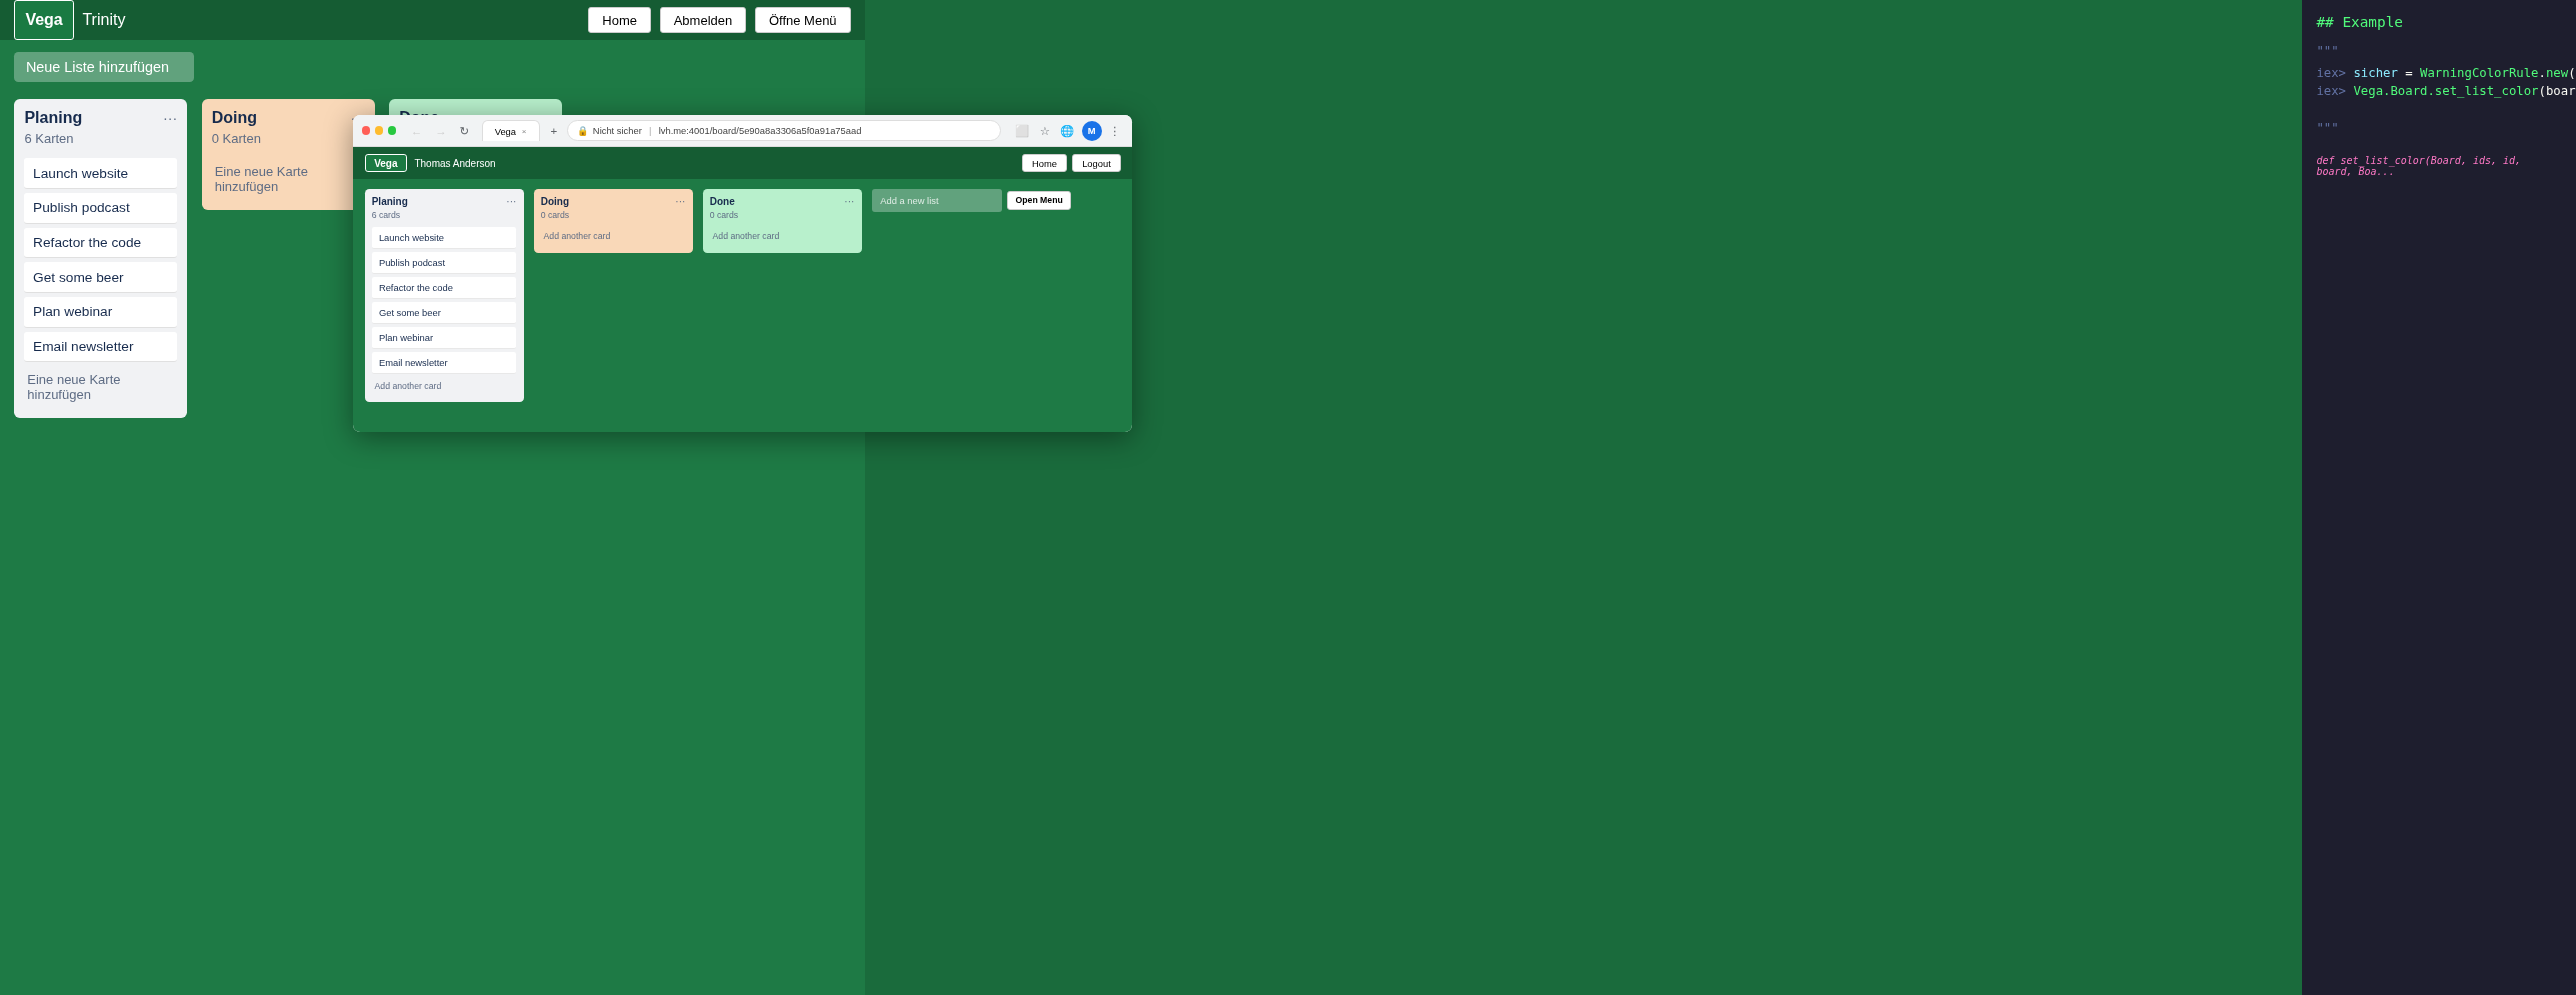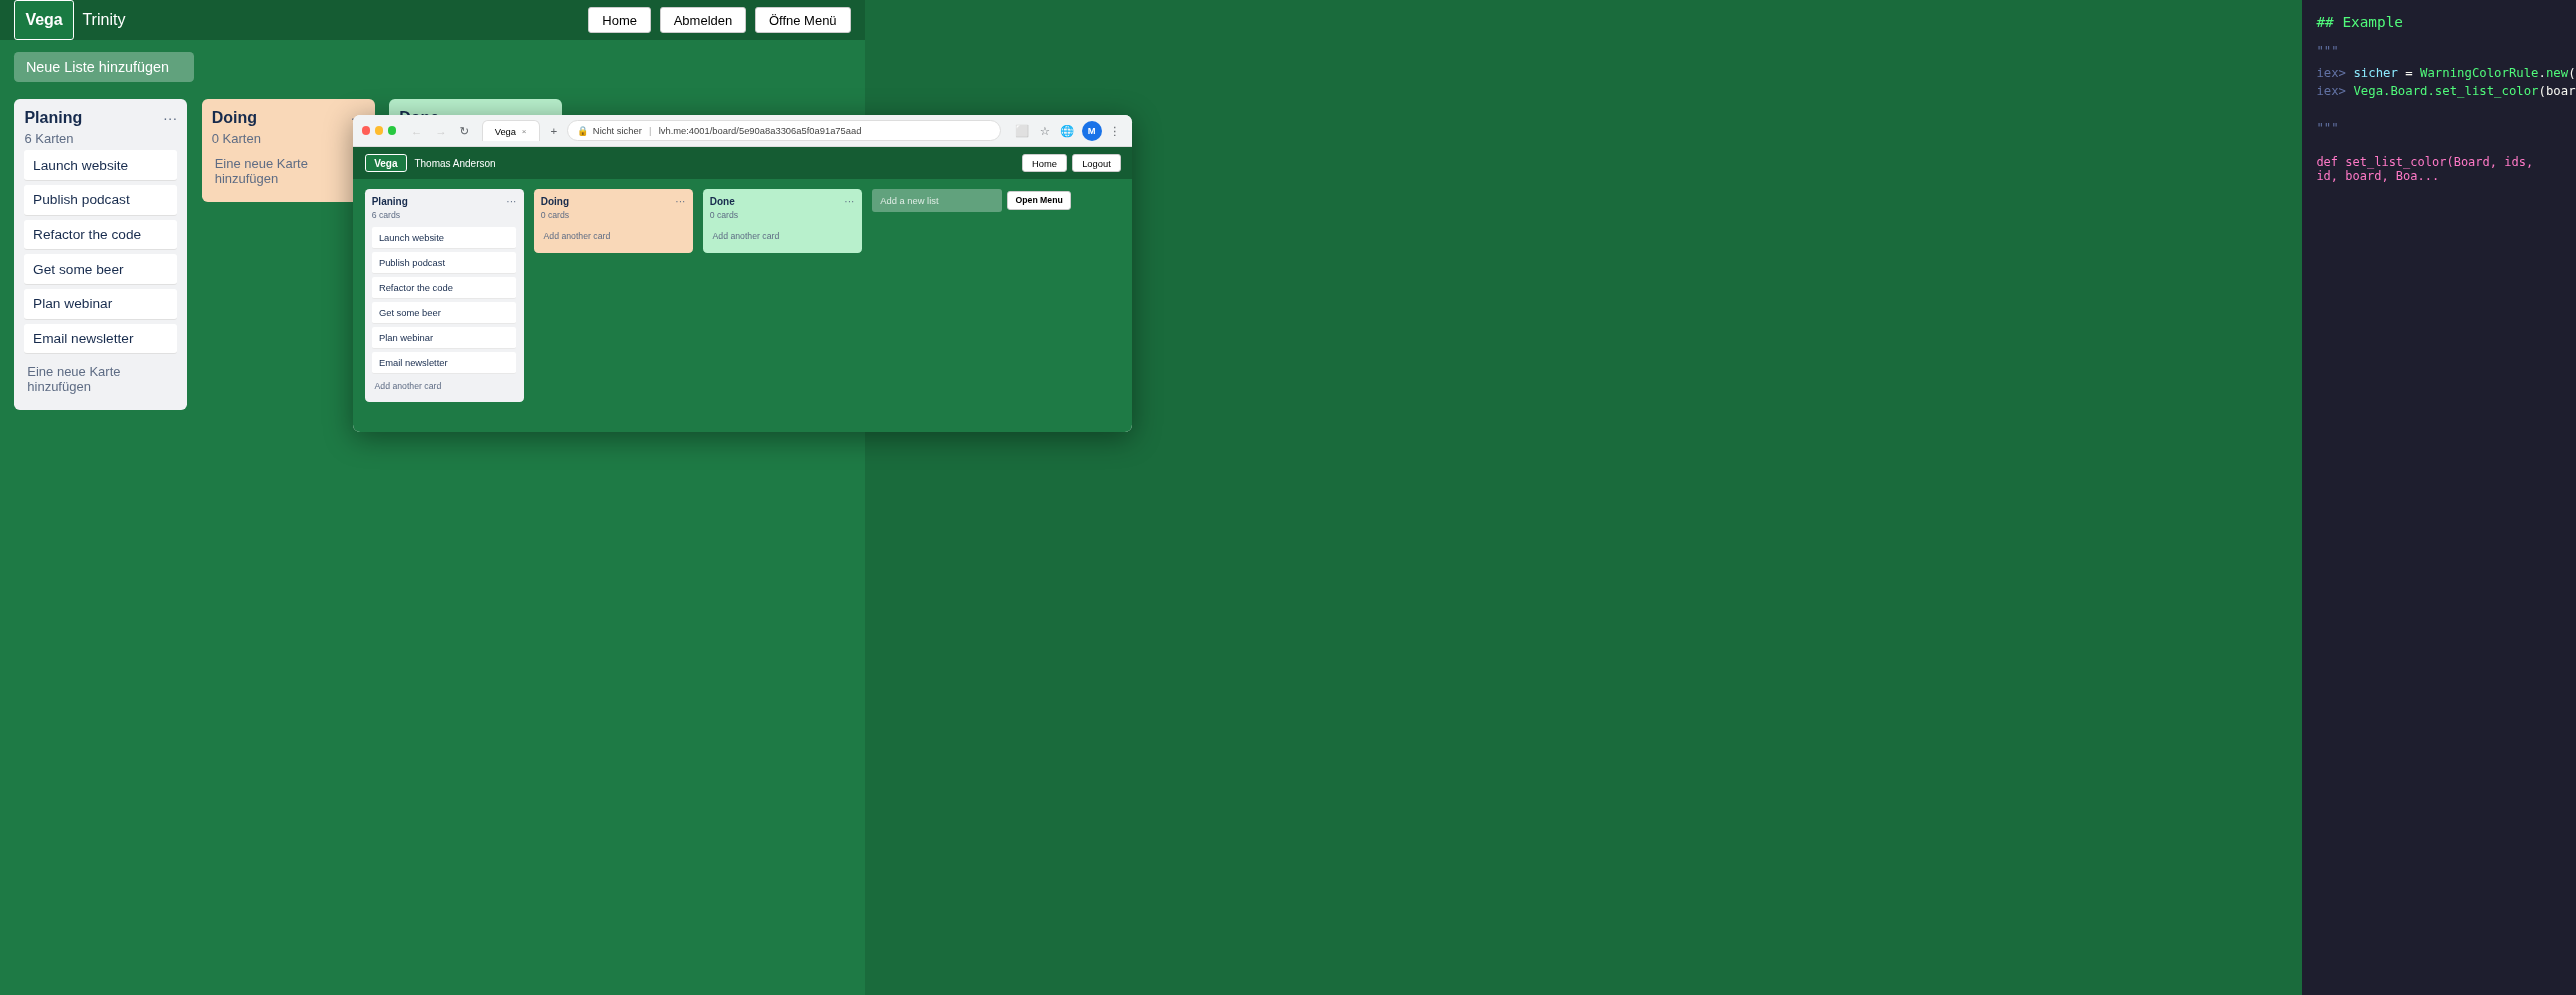--- a/index.html
+++ b/index.html
@@ -77,21 +77,21 @@
       margin-bottom: 4.3px;
     }
     .bg-list-title {
       font-size: 16px;
       font-weight: bold;
       color: #172b4d;
     }
     .bg-list-count {
       font-size: 13px;
       color: #5e6c84;
-      margin-bottom: 4px;
+      margin-bottom: 12px;
     }
     .bg-list-menu {
       color: #5e6c84;
       font-size: 14.4px;
       cursor: pointer;
     }
     .bg-card {
       background: #fff;
       border-radius: 2.9px;
       padding: 7.2px 8.7px;
@@ -145,21 +145,21 @@
       font-family: monospace;
       color: #f8f8f2;
       margin-bottom: 4.3px;
       white-space: nowrap;
     }
     .code-line .prompt { color: #6272a4; }
     .code-line .var { color: #8be9fd; }
     .code-line .fn { color: #50fa7b; }
     .code-line .str { color: #f1fa8c; }
     .code-divider { color: #6272a4; font-family: monospace; font-size: 12.3px; margin: 7.2px 0; }
-    .code-def { color: #ff79c6; font-family: monospace; font-size: 12px; }
+    .code-def { color: #ff79c6; font-family: monospace; font-size: 10px; font-style: italic; }
 
     
     .browser-window {
       position: absolute;
       top: 115px;
       left: 353px;
       width: 779px;
       height: 317px;
       background: #fff;
       border-radius: 7.2px;

